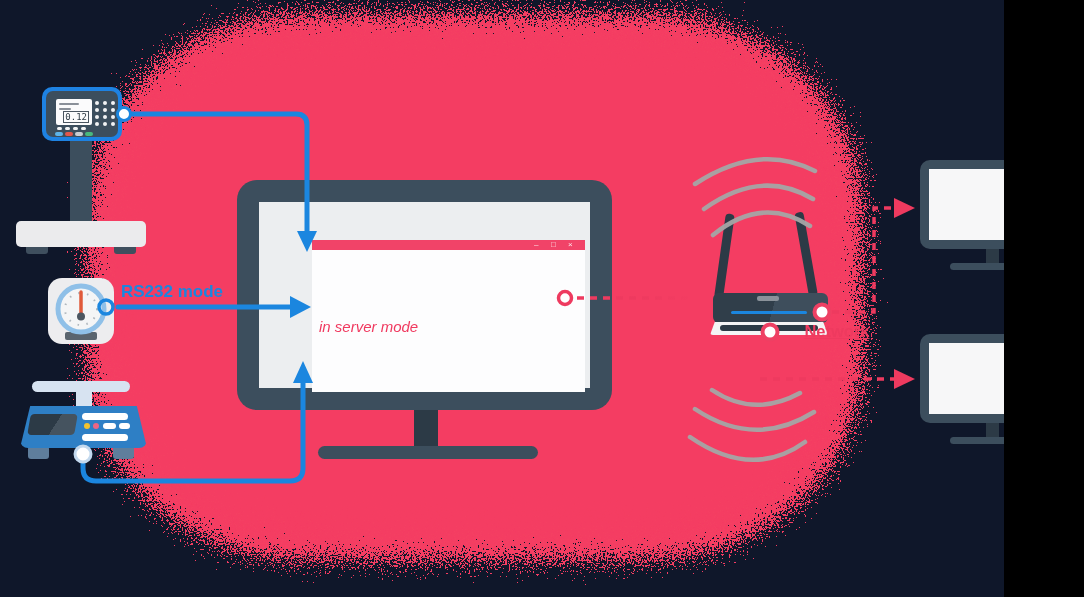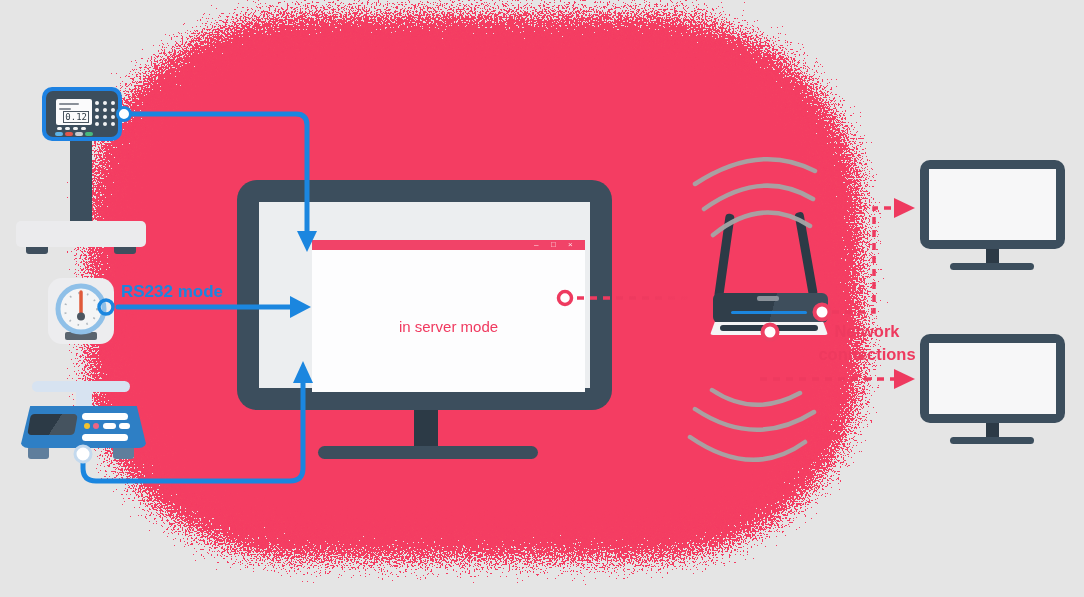--- a/index.html
+++ b/index.html
@@ -1,16 +1,16 @@
 <!DOCTYPE html>
 <html><head>
 <meta charset="utf-8">
 <style>
   html,body{margin:0;padding:0;background:#000;}
-  .stage{position:relative;width:1084px;height:597px;background:#e5e5e5;overflow:hidden;
+  .stage{position:relative;width:1004px;height:597px;background:#0f172a;overflow:hidden;
          font-family:"Liberation Sans",sans-serif;}
   .abs{position:absolute;}
   .full{left:0;top:0;width:1084px;height:597px;}
   svg{display:block;}
   
   .ind-frame{left:42px;top:87px;width:80px;height:54px;background:#1e82e2;border-radius:10px;z-index:2;}
   .ind-panel{left:4px;top:4px;width:72px;height:46px;background:#3c4e5d;border-radius:7px;}
   .ind-lcd{left:10px;top:8px;width:36px;height:26px;background:#fbfbfc;border-radius:2px;}
   .lcd-line{position:absolute;height:2px;background:#8a9099;border-radius:1px;}
   .lcd-val{position:absolute;right:3px;bottom:2px;font-family:"DejaVu Sans Mono",monospace;
@@ -33,41 +33,41 @@
              background:linear-gradient(115deg,#2c3a46 55%,#45535f 55%);}
   .sc-pill{position:absolute;background:#fff;border-radius:3.5px;}
   .sc-dot{position:absolute;width:6px;height:6px;border-radius:50%;}
   
   .mon-frame{left:237px;top:180px;width:375px;height:230px;background:#3c4e5d;border-radius:20px;z-index:2;}
   .mon-screen{left:22px;top:22px;width:331px;height:186px;background:#eceef0;}
   .app-win{left:53px;top:38px;width:273px;height:152px;background:#fdfdfe;}
   .titlebar{left:0;top:0;width:273px;height:10px;background:#f14368;}
   .tb-ctrl{position:absolute;top:-1px;font-size:8px;line-height:11px;color:rgba(255,255,255,.85);}
   .app-title{left:0;top:57px;width:273px;text-align:center;font-size:17px;font-weight:bold;color:#f0395f;}
-  .app-mode{left:0;top:78px;width:273px;text-align:center;font-size:15px;color:#f0395f;}
+  .app-mode{left:0;top:78px;width:273px;text-align:left;font-size:15px;font-style:italic;color:#f0395f;padding-left:7px;}
   .mon-neck{left:414px;top:410px;width:24px;height:37px;background:#2c3a46;z-index:1;}
   .mon-base{left:318px;top:446px;width:220px;height:13px;background:#3c4e5d;border-radius:6.5px;z-index:2;}
   
   .antenna{width:9px;height:85px;background:#2c3a46;border-radius:4px;z-index:1;}
   .rt-body{left:713px;top:293px;width:115px;height:30px;border-radius:6px;z-index:2;
            background:linear-gradient(105deg,#303e4a 52%,#3e4e5c 52%);}
   .rt-notch{left:757px;top:296px;width:22px;height:5px;background:#8a929a;border-radius:2px;z-index:3;}
   .rt-led{left:731px;top:311px;width:76px;height:3px;background:#1b86df;border-radius:1.5px;z-index:3;}
   .rt-base{left:710px;top:322px;width:118px;height:13px;background:#f4f4f5;border-radius:3px;z-index:2;
            clip-path:polygon(4% 0,96% 0,100% 100%,0 100%);}
   .rt-slot{left:720px;top:325px;width:98px;height:6px;background:#2c3a46;border-radius:3px;z-index:3;}
   
   .cl-frame{left:920px;width:145px;height:89px;background:#3c4e5d;border-radius:10px;z-index:2;}
   .cl-screen{left:9px;top:9px;width:127px;height:71px;background:#f7f7f8;}
   .cl-neck{left:986px;width:13px;height:16px;background:#2c3a46;z-index:1;}
   .cl-base{left:950px;width:84px;height:7px;background:#3c4e5d;border-radius:3.5px;z-index:2;}
   
   .rs232{left:121px;top:282px;width:120px;font-size:17px;font-weight:bold;color:#1b86df;z-index:6;}
-  .netlbl{left:799px;top:320px;width:136px;text-align:center;font-size:16.5px;font-weight:bold;
-          line-height:23px;color:#ee3a5f;z-index:6;}
+  .netlbl{left:769px;top:320px;width:136px;text-align:center;font-size:16.5px;font-weight:bold;
+          line-height:23px;color:#ee3a5f;z-index:6;text-decoration:underline;}
   .netlbl span{display:block;}
   .overlay{z-index:5;pointer-events:none;}
   .blob{z-index:0;}
 </style>
 </head>
 <body>
 
 <div class="stage">
 
   <svg class="abs full blob" width="1084" height="597">
@@ -179,21 +179,20 @@
   </div>
   <div class="abs cl-neck" style="top:422px;"></div>
   <div class="abs cl-base" style="top:437px;"></div>
   <div class="abs cl-frame" style="top:334px;">
     <div class="abs cl-screen"></div>
   </div>
 
   <div class="abs rs232">RS232 mode</div>
   <div class="abs netlbl">
     <span>Network</span>
-    <span>connections</span>
   </div>
 
   <svg class="abs full overlay" width="1084" height="597">
     <defs>
       <linearGradient id="fadeDash" gradientUnits="userSpaceOnUse" x1="577" y1="0" x2="700" y2="0">
         <stop offset="0" stop-color="#ee3a5f" stop-opacity="1"></stop>
         <stop offset="0.5" stop-color="#ee3a5f" stop-opacity="1"></stop>
         <stop offset="1" stop-color="#ee3a5f" stop-opacity="0"></stop>
       </linearGradient>
     </defs>

